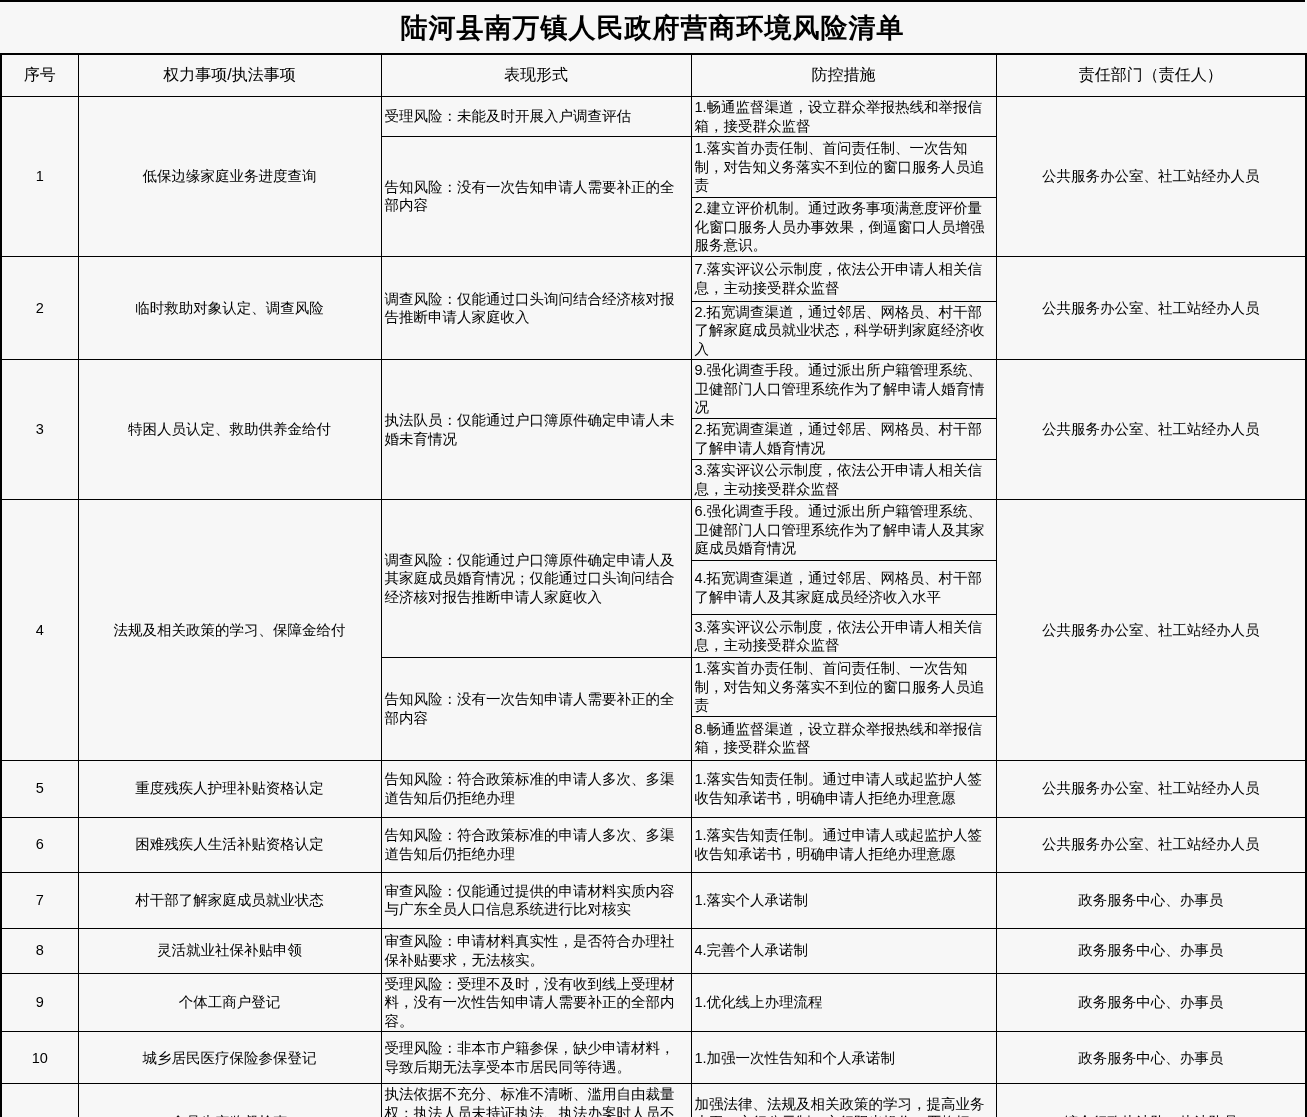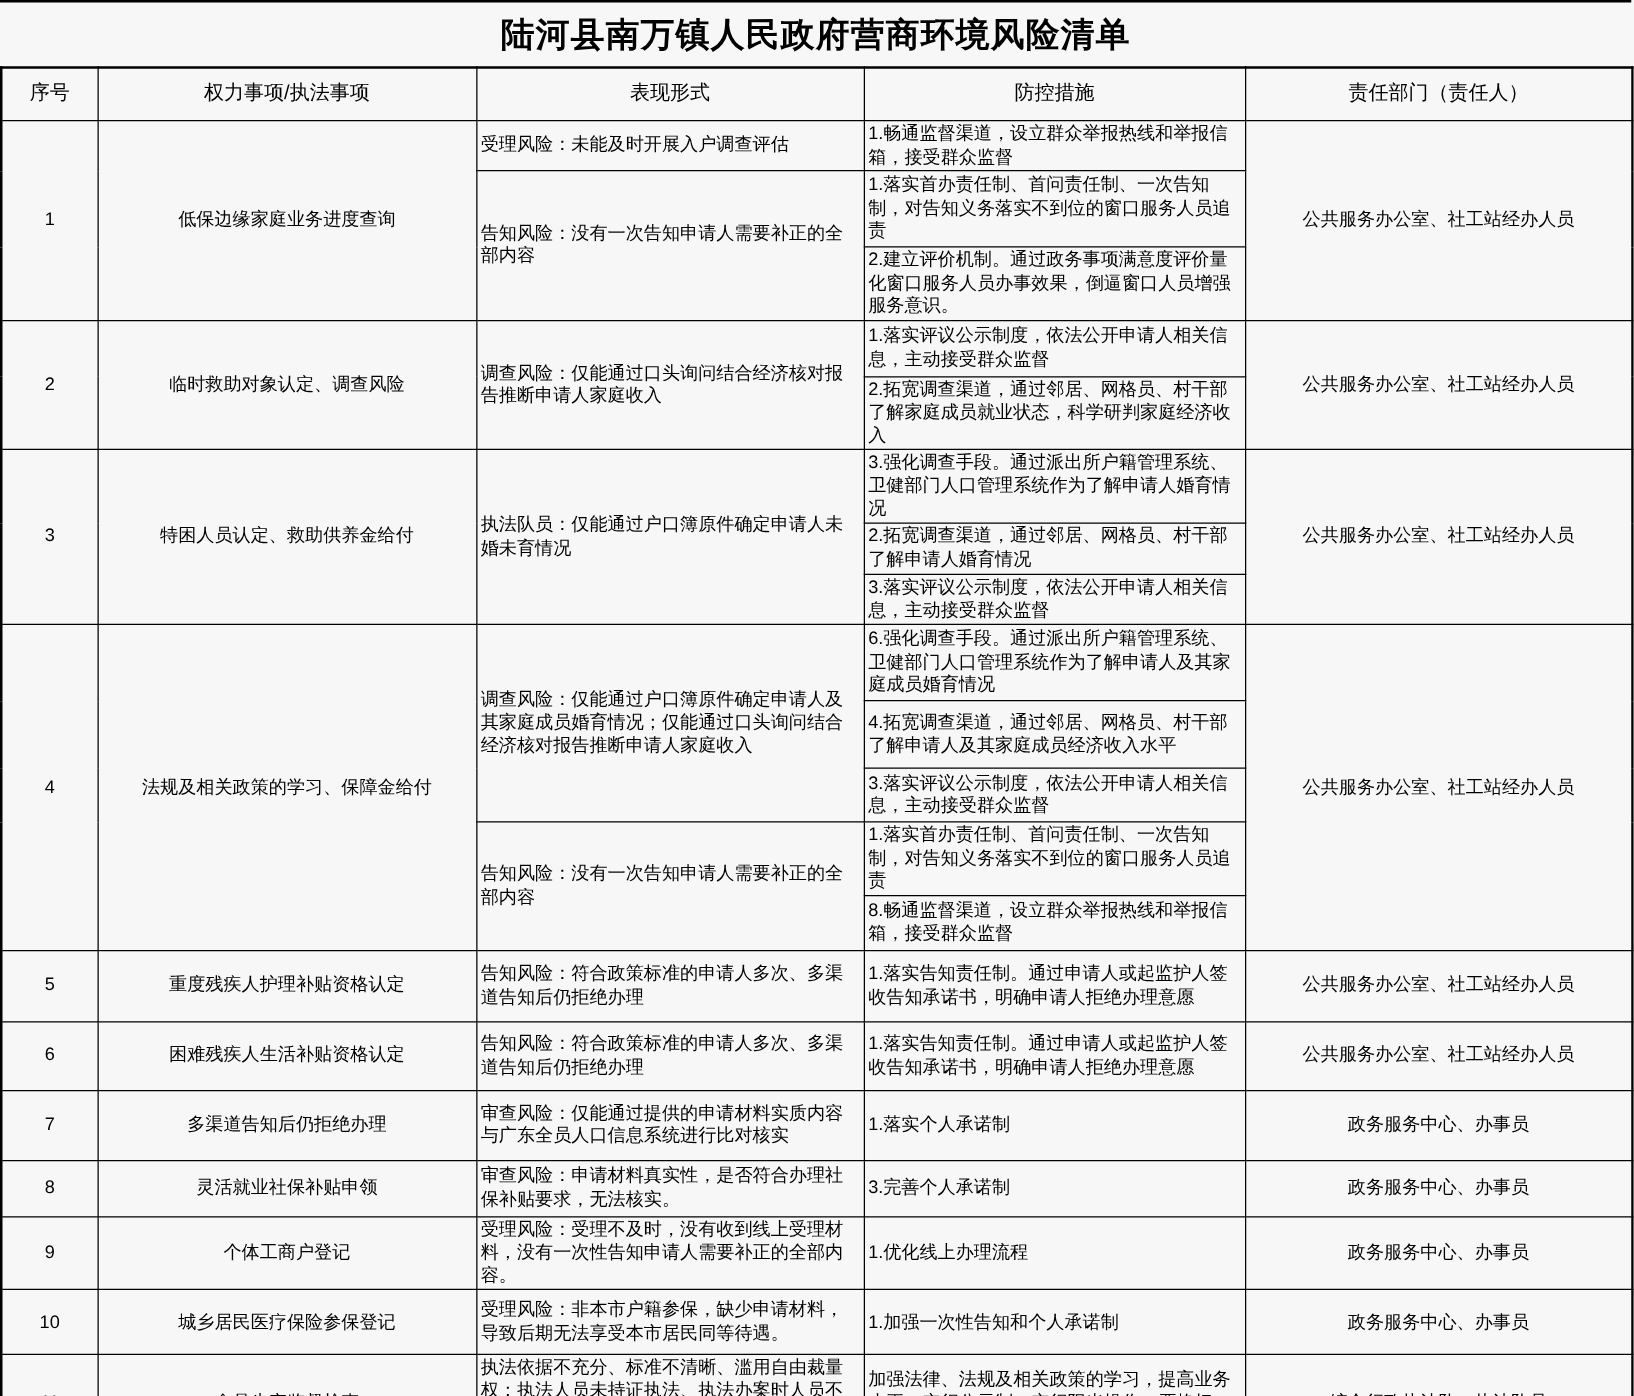--- a/index.html
+++ b/index.html
@@ -57,32 +57,32 @@
         <td class="l">1.落实首办责任制、首问责任制、一次告知制，对告知义务落实不到位的窗口服务人员追责</td>
       </tr>
       <tr style="height:55px">
         <td class="l">2.建立评价机制。通过政务事项满意度评价量化窗口服务人员办事效果，倒逼窗口人员增强服务意识。</td>
       </tr>
 
       <tr style="height:45px">
         <td class="c" rowspan="2">2</td>
         <td class="c" rowspan="2">临时救助对象认定、调查风险</td>
         <td class="l" rowspan="2">调查风险：仅能通过口头询问结合经济核对报告推断申请人家庭收入</td>
-        <td class="l">1.落实评议公示制度，依法公开申请人相关信息，主动接受群众监督</td>
+        <td class="l">7.落实评议公示制度，依法公开申请人相关信息，主动接受群众监督</td>
         <td class="c" rowspan="2">公共服务办公室、社工站经办人员</td>
       </tr>
       <tr style="height:51px">
         <td class="l">2.拓宽调查渠道，通过邻居、网格员、村干部了解家庭成员就业状态，科学研判家庭经济收入</td>
       </tr>
 
       <tr style="height:54px">
         <td class="c" rowspan="3">3</td>
         <td class="c" rowspan="3">特困人员认定、救助供养金给付</td>
         <td class="l" rowspan="3">执法队员：仅能通过户口簿原件确定申请人未婚未育情况</td>
-        <td class="l">3.强化调查手段。通过派出所户籍管理系统、卫健部门人口管理系统作为了解申请人婚育情况</td>
+        <td class="l">9.强化调查手段。通过派出所户籍管理系统、卫健部门人口管理系统作为了解申请人婚育情况</td>
         <td class="c" rowspan="3">公共服务办公室、社工站经办人员</td>
       </tr>
       <tr style="height:41px">
         <td class="l">2.拓宽调查渠道，通过邻居、网格员、村干部了解申请人婚育情况</td>
       </tr>
       <tr style="height:32px">
         <td class="l">3.落实评议公示制度，依法公开申请人相关信息，主动接受群众监督</td>
       </tr>
 
       <tr style="height:61px">
@@ -117,31 +117,31 @@
       <tr style="height:55px">
         <td class="c">6</td>
         <td class="c">困难残疾人生活补贴资格认定</td>
         <td class="l">告知风险：符合政策标准的申请人多次、多渠道告知后仍拒绝办理</td>
         <td class="l">1.落实告知责任制。通过申请人或起监护人签收告知承诺书，明确申请人拒绝办理意愿</td>
         <td class="c">公共服务办公室、社工站经办人员</td>
       </tr>
 
       <tr style="height:56px">
         <td class="c">7</td>
-        <td class="c">多渠道告知后仍拒绝办理</td>
+        <td class="c">村干部了解家庭成员就业状态</td>
         <td class="l">审查风险：仅能通过提供的申请材料实质内容与广东全员人口信息系统进行比对核实</td>
         <td class="l">1.落实个人承诺制</td>
         <td class="c">政务服务中心、办事员</td>
       </tr>
 
       <tr style="height:45px">
         <td class="c">8</td>
         <td class="c">灵活就业社保补贴申领</td>
         <td class="l">审查风险：申请材料真实性，是否符合办理社保补贴要求，无法核实。</td>
-        <td class="l">3.完善个人承诺制</td>
+        <td class="l">4.完善个人承诺制</td>
         <td class="c">政务服务中心、办事员</td>
       </tr>
 
       <tr style="height:55px">
         <td class="c">9</td>
         <td class="c">个体工商户登记</td>
         <td class="l">受理风险：受理不及时，没有收到线上受理材料，没有一次性告知申请人需要补正的全部内容。</td>
         <td class="l">1.优化线上办理流程</td>
         <td class="c">政务服务中心、办事员</td>
       </tr>

